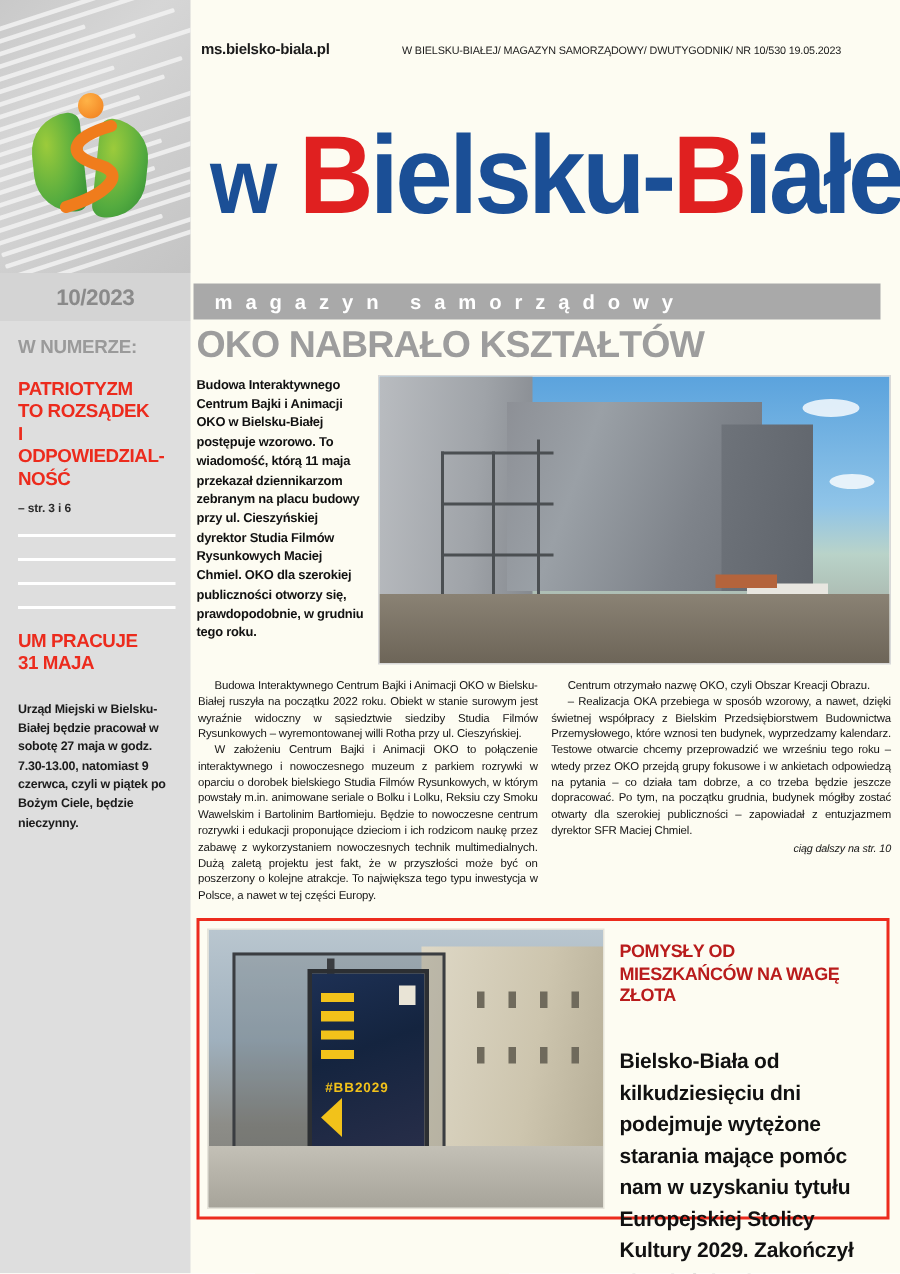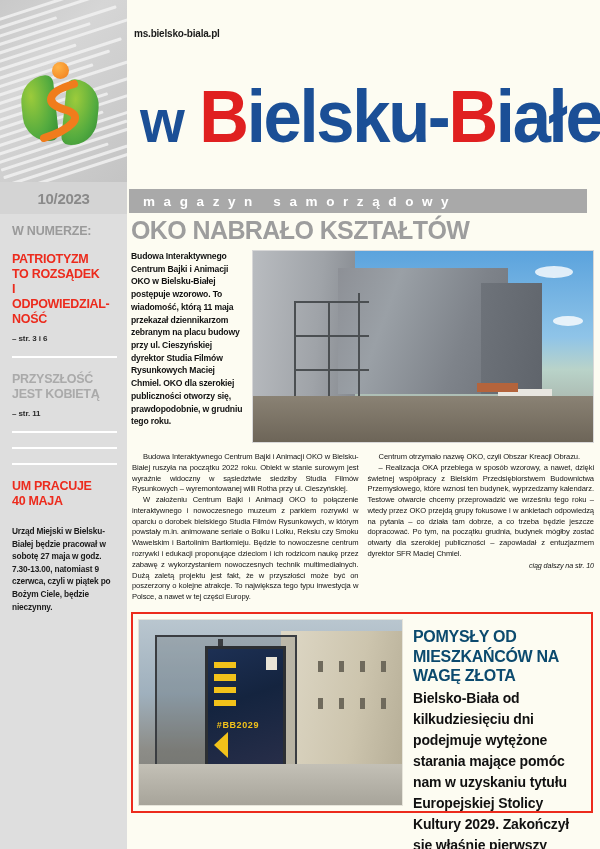--- a/index.html
+++ b/index.html
@@ -367,26 +367,26 @@
   .bb-pole {
     position: absolute;
     background: #3a3d41;
   }
 
   .box-text {
     flex: 1 1 auto;
     padding: 8px 6px 4px 2px;
   }
   .box-title {
-    color: #0c4a6e;
-    font-size: 16px;
+    color: #b91c1c;
+    font-size: 12px;
     font-weight: bold;
     line-height: 1.22;
     letter-spacing: -0.3px;
-    margin-bottom: 2px;
+    margin-bottom: 26px;
   }
   .box-body {
     font-size: 14px;
     font-weight: bold;
     line-height: 1.5;
     color: #111;
     letter-spacing: -0.15px;
   }
   .box-jump {
     text-align: right;
@@ -432,20 +432,21 @@
       <div class="dot-head"></div>
       <div class="sline">
         <svg width="48" height="62" viewBox="0 0 48 62">
           <path d="M38 4 C 10 12, 8 24, 30 30 C 50 36, 34 50, 8 58" fill="none" stroke="#f07c1c" stroke-width="8" stroke-linecap="round"></path>
         </svg>
       </div>
     </div>
   </div>
 
   <div class="head-left-url">ms.bielsko-biala.pl</div>
+  <div class="head-right-meta">W BIELSKU-BIAŁEJ/ MAGAZYN SAMORZĄDOWY/ DWUTYGODNIK/  NR 10/530  19.05.2023</div>
 
   <div class="masthead">
     <div class="mast-title"><span class="w">w</span><span>&nbsp;</span><span class="redB">B</span><span>ielsku-</span><span class="redB">B</span><span>iałej</span></div>
   </div>
 
   <div class="issue-box">
     <span>10/2023</span>
   </div>
   <div class="strip">
     <span>magazyn samorządowy</span>
@@ -454,32 +455,28 @@
   <div class="sidebar">
     <div class="side-inner">
       <div class="side-header">W NUMERZE:</div>
 
       <div class="side-item">
         <div class="side-title red">PATRIOTYZM TO ROZSĄDEK I ODPOWIEDZIAL-NOŚĆ</div>
         <div class="side-page">– str. 3 i 6</div>
       </div>
       <div class="side-div"></div>
 
+      <div class="side-div"></div>
+
+      <div class="side-div"></div>
+
+      <div class="side-div"></div>
+
       <div class="side-item">
-        <div class="side-title gray">PRZYSZŁOŚĆ JEST KOBIETĄ</div>
-        <div class="side-page">– str. 11</div>
-      </div>
-      <div class="side-div"></div>
-
-      <div class="side-div"></div>
-
-      <div class="side-div"></div>
-
-      <div class="side-item">
-        <div class="side-title red">UM PRACUJE 40 MAJA</div>
+        <div class="side-title red">UM PRACUJE 31 MAJA</div>
         <div class="side-body">Urząd Miejski w Bielsku-Białej będzie pracował w sobotę 27 maja w godz. 7.30-13.00, natomiast 9 czerwca, czyli w piątek po Bożym Ciele, będzie nieczynny.</div>
       </div>
     </div>
   </div>
 
   <div class="main">
     <div class="headline">OKO NABRAŁO KSZTAŁTÓW</div>
 
     <div class="lead-row">
       <div class="lead">Budowa Interaktywnego Centrum Bajki i Animacji OKO w Bielsku-Białej postępuje wzorowo. To wiadomość, którą 11 maja przekazał dziennikarzom zebranym na placu budowy przy ul. Cieszyńskiej dyrektor Studia Filmów Rysunkowych Maciej Chmiel. OKO dla szerokiej publiczności otworzy się, prawdopodobnie, w grudniu tego roku.</div>

